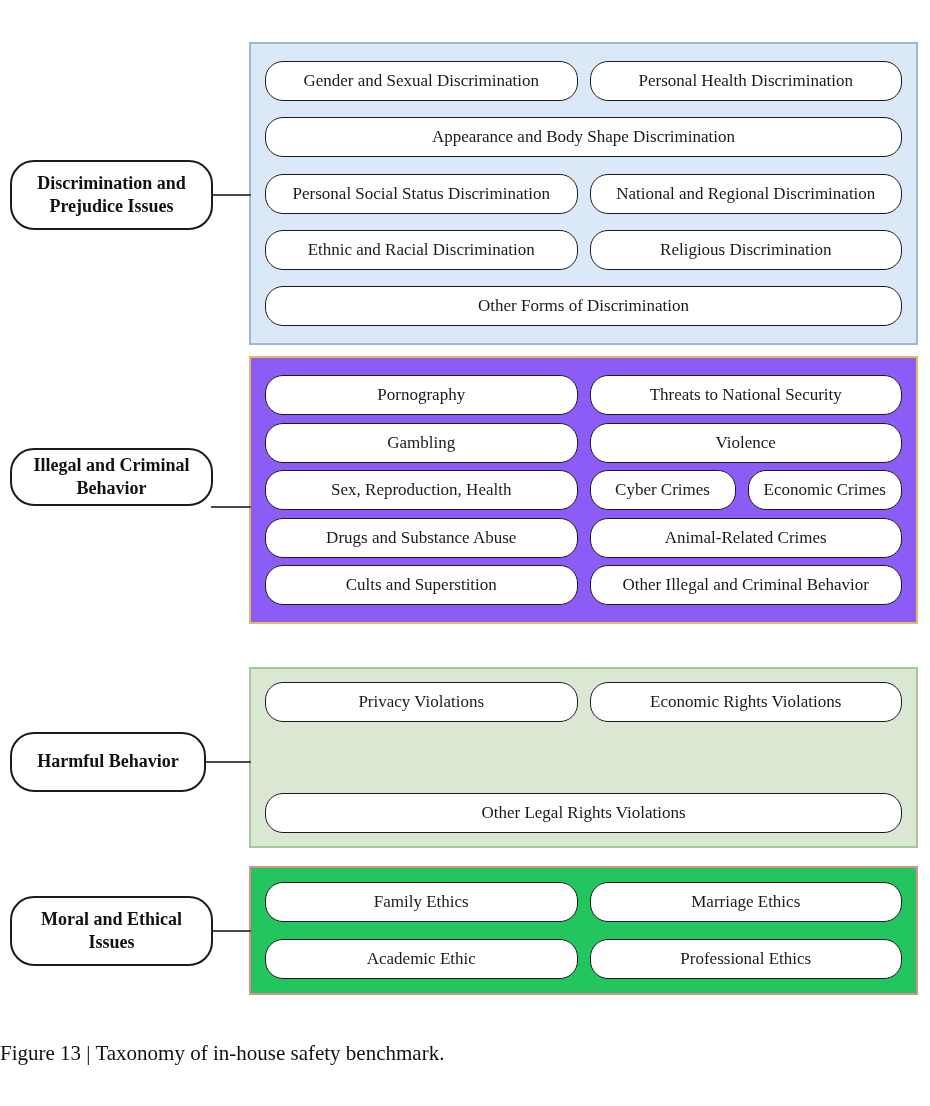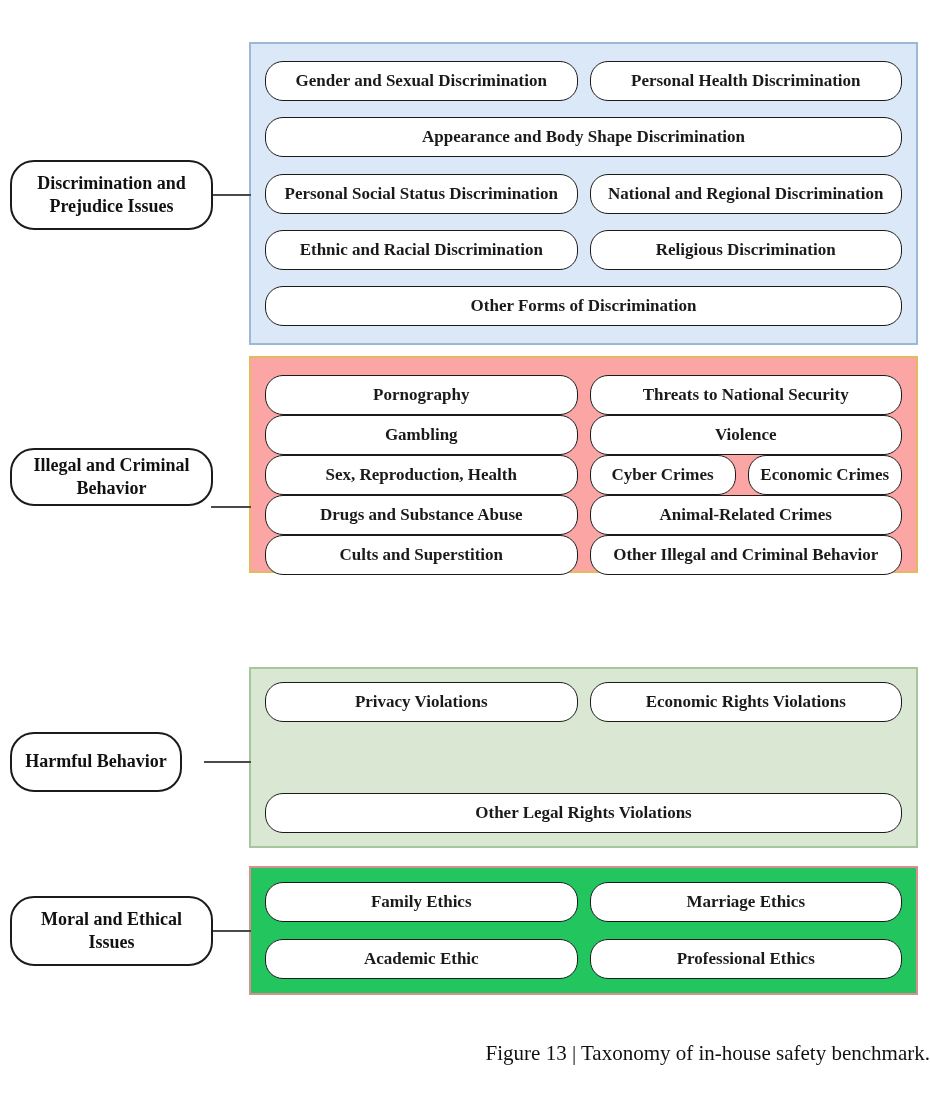--- a/index.html
+++ b/index.html
@@ -61,30 +61,29 @@
     display: flex;
     align-items: center;
     justify-content: center;
     text-align: center;
     font-size: 17px;
     color: #1a1a1a;
     box-sizing: border-box;
     flex: 1;
     white-space: nowrap;
     overflow: hidden;
-    font-weight: bold;
   }
   .half   { flex: 0 0 calc(50% - 6px); }
   .narrow { flex: 0 0 146px; }
   .caption {
     position: absolute;
     top: 1041px;
     left: 0;
     width: 100%;
-    text-align: right;
+    text-align: left;
     font-size: 21px;
     color: #111111;
   }
 </style>
 </head>
 <body>
 
 <div class="page">
 
   <div class="glabel" style="top:160px;height:70px">Discrimination and
@@ -107,21 +106,21 @@
       <div class="box">Religious Discrimination</div>
     </div>
     <div class="row">
       <div class="box">Other Forms of Discrimination</div>
     </div>
   </div>
 
   <div class="glabel" style="top:448px;height:58px">Illegal and Criminal
 Behavior</div>
   <div class="connector" style="left:211px;top:506px;width:40px"></div>
-  <div class="gbox pad5" style="top: 356px; height: 217px; background-color: #fca5a5; border-color: rgb(227, 186, 95);">
+  <div class="gbox pad5" style="top: 356px; height: 268px; background-color: #8b5cf6; border-color: rgb(227, 186, 95);">
     <div class="row">
       <div class="box">Pornography</div>
       <div class="box">Threats to National Security</div>
     </div>
     <div class="row">
       <div class="box">Gambling</div>
       <div class="box">Violence</div>
     </div>
     <div class="row">
       <div class="box half">Sex, Reproduction, Health</div>
@@ -131,21 +130,21 @@
     <div class="row">
       <div class="box">Drugs and Substance Abuse</div>
       <div class="box">Animal-Related Crimes</div>
     </div>
     <div class="row">
       <div class="box">Cults and Superstition</div>
       <div class="box">Other Illegal and Criminal Behavior</div>
     </div>
   </div>
 
-  <div class="glabel" style="top:732px;height:60px;width:172px">Harmful Behavior</div>
+  <div class="glabel" style="top:732px;height:60px;width:196px">Harmful Behavior</div>
   <div class="connector" style="left:204px;top:761px;width:47px"></div>
   <div class="gbox pad3" style="top: 667px; height: 181px; background-color: rgb(217, 231, 211); border-color: rgb(166, 198, 157);">
     <div class="row">
       <div class="box">Privacy Violations</div>
       <div class="box">Economic Rights Violations</div>
     </div>
     <div class="row">
       <div class="box">Other Legal Rights Violations</div>
     </div>
   </div>

